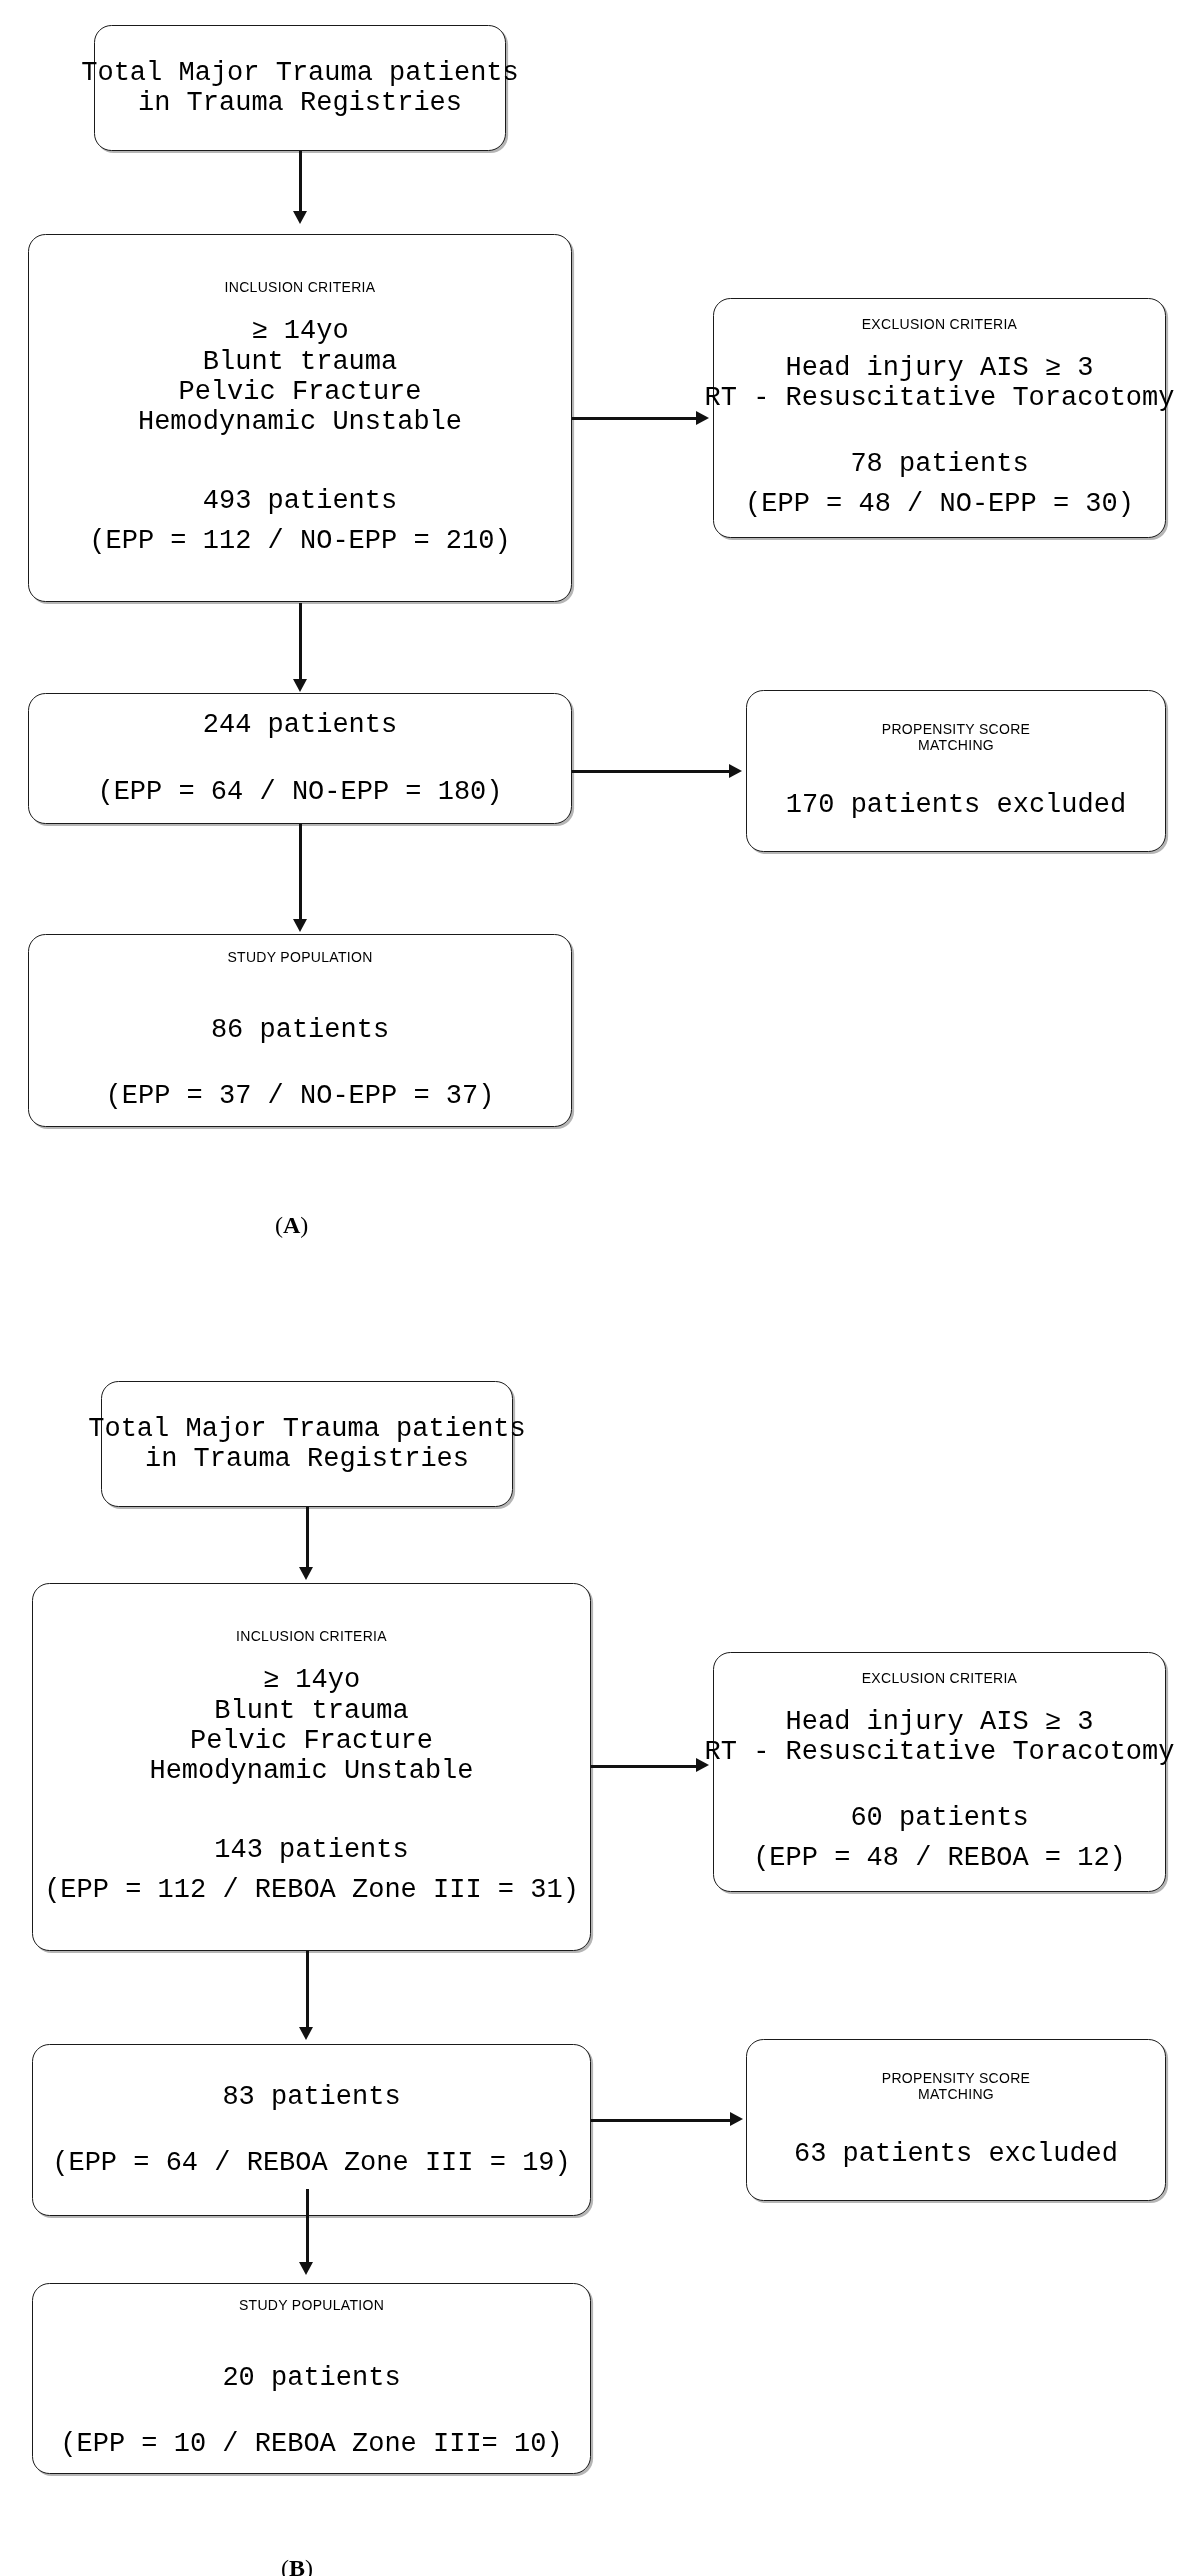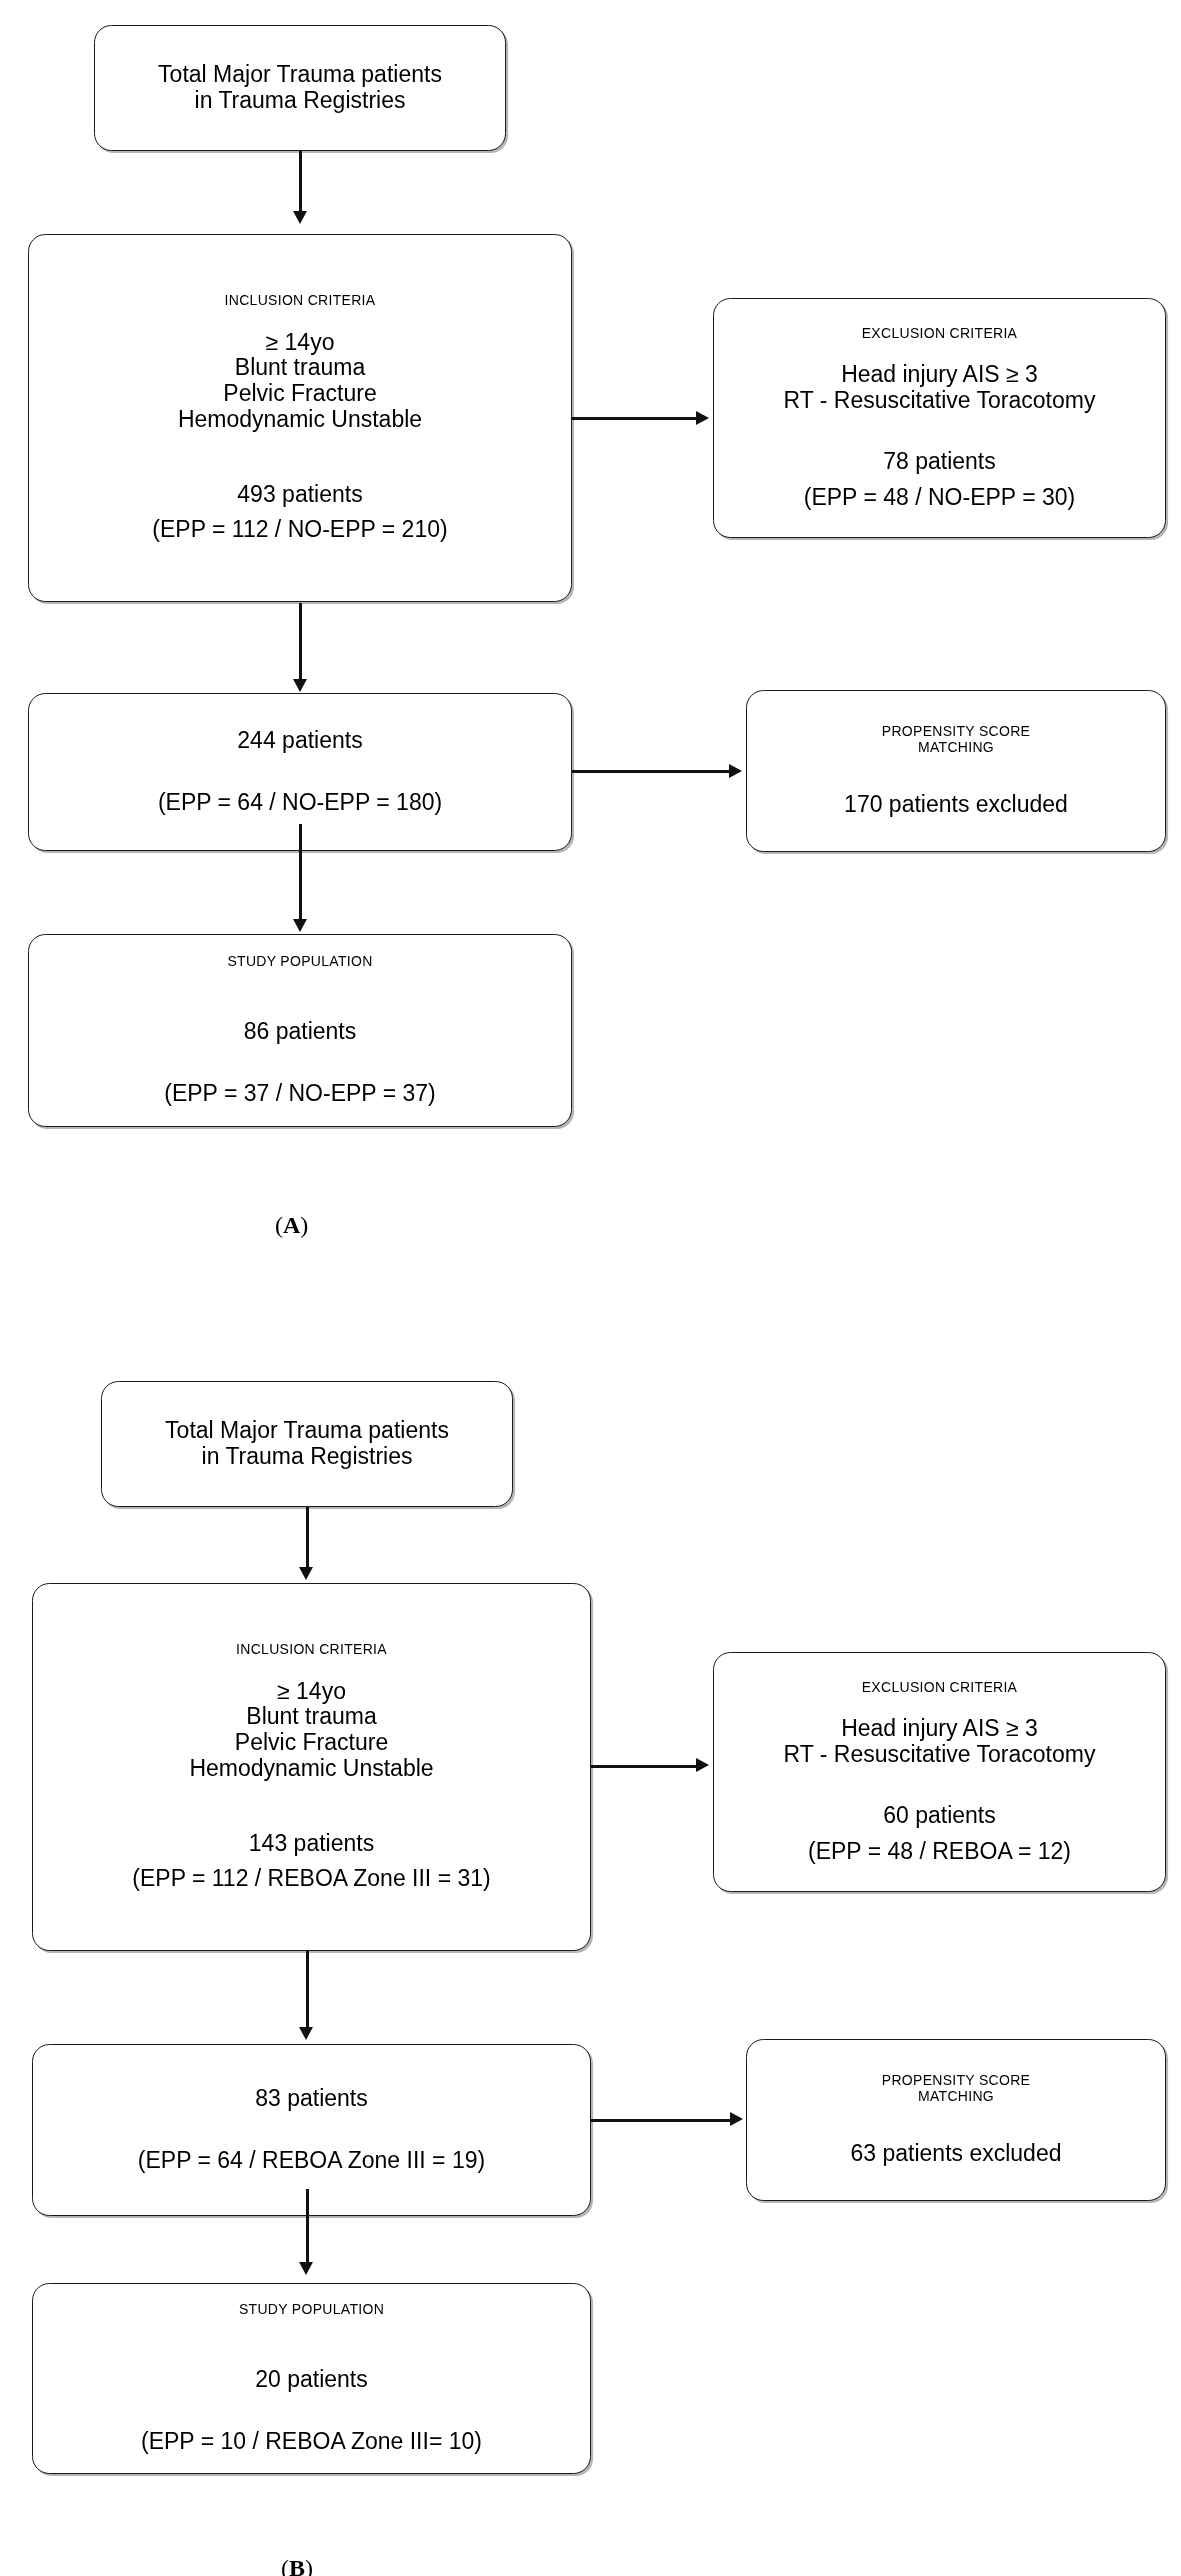--- a/index.html
+++ b/index.html
@@ -39,21 +39,21 @@
   }
   .fbox .ln {
     display: block;
     white-space: nowrap;
     line-height: 1.12;
   }
   .gap-sm { height: 9.3px; }
   .gap-md { height: 20.6px; }
   .gap-lg { height: 36px; }
   .gap-xl { height: 49px; }
-  .t-body    { font-size: 23px; }
+  .t-body    { font-size: 27px; font-family: Liberation Mono, monospace; }
   .t-caps    { font-size: 14px; letter-spacing: 0.3px; }
 
   
   .vline {
     position: absolute;
     width: 2.6px;
     background: #111111;
   }
   .hline {
     position: absolute;
@@ -122,21 +122,21 @@
     <span class="ln t-body">RT - Resuscitative Toracotomy</span>
     <span class="gap-lg"></span>
     <span class="ln t-body">78 patients</span>
     <span class="gap-sm"></span>
     <span class="ln t-body">(EPP = 48 / NO-EPP = 30)</span>
   </div>
 
   <div class="vline" style="left:299px; top:603px; height:80px;"></div>
   <div class="arrow-down" style="left:293px; top:679px;"></div>
 
-  <div class="fbox" style="left:28px; top:693px; width:544px; height:158px;">
+  <div class="fbox" style="left:28px; top:693px; width:544px; height:131px;">
     <span class="ln t-body">244 patients</span>
     <span class="gap-lg"></span>
     <span class="ln t-body">(EPP = 64 / NO-EPP = 180)</span>
   </div>
 
   <div class="hline" style="left:572px; top:770px; width:160px;"></div>
   <div class="arrow-right" style="left:729px; top:764px;"></div>
 
   <div class="fbox" style="left:746px; top:690px; width:420px; height:162px;">
     <span class="ln t-caps">PROPENSITY SCORE</span>

